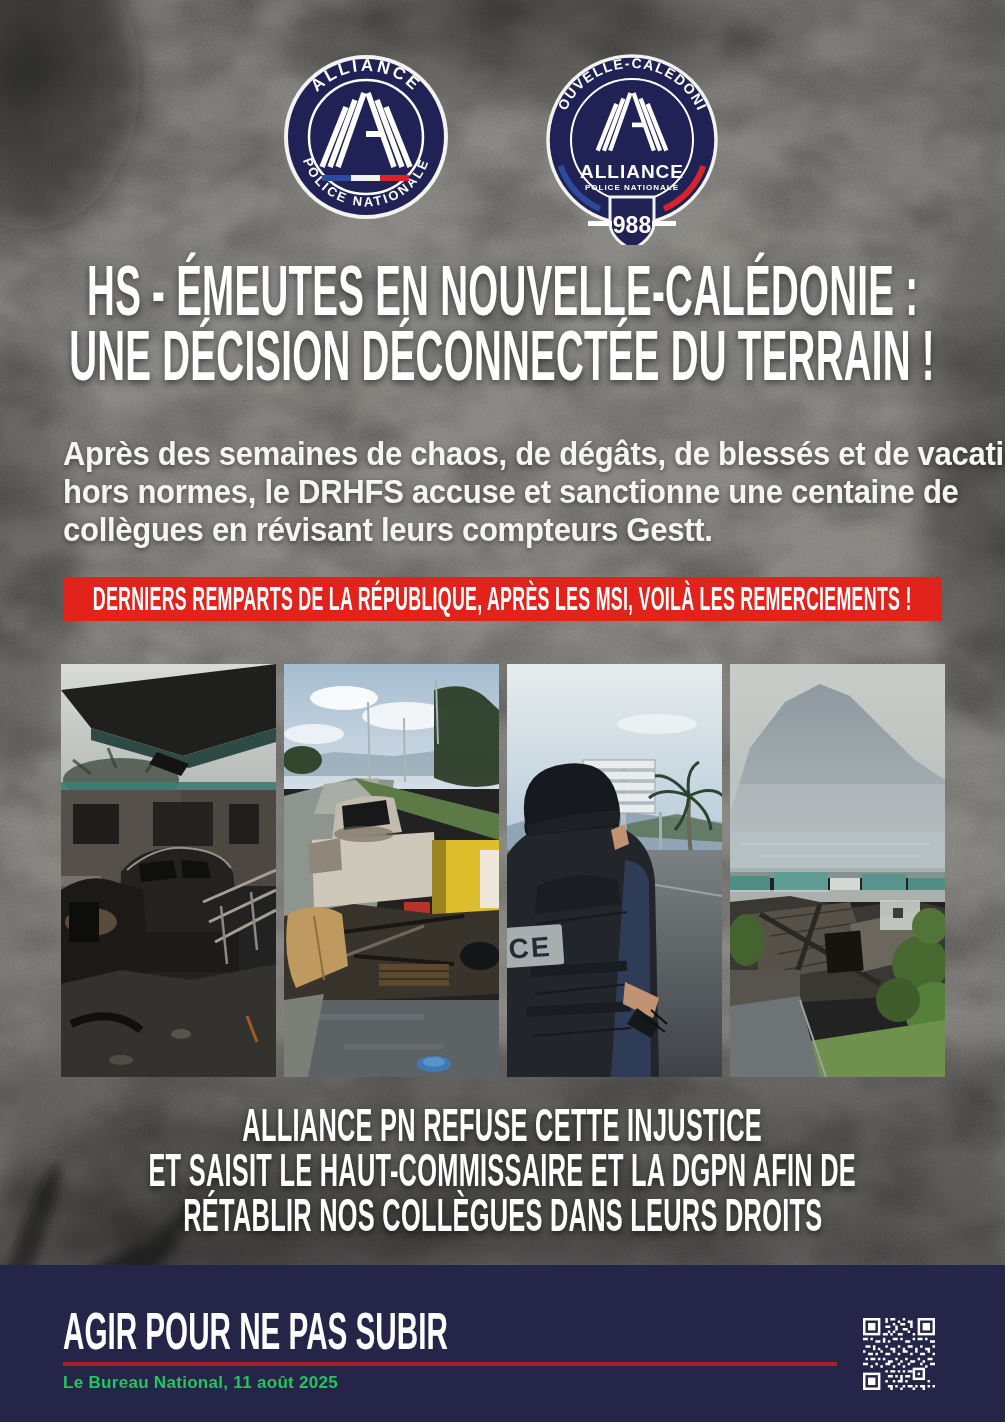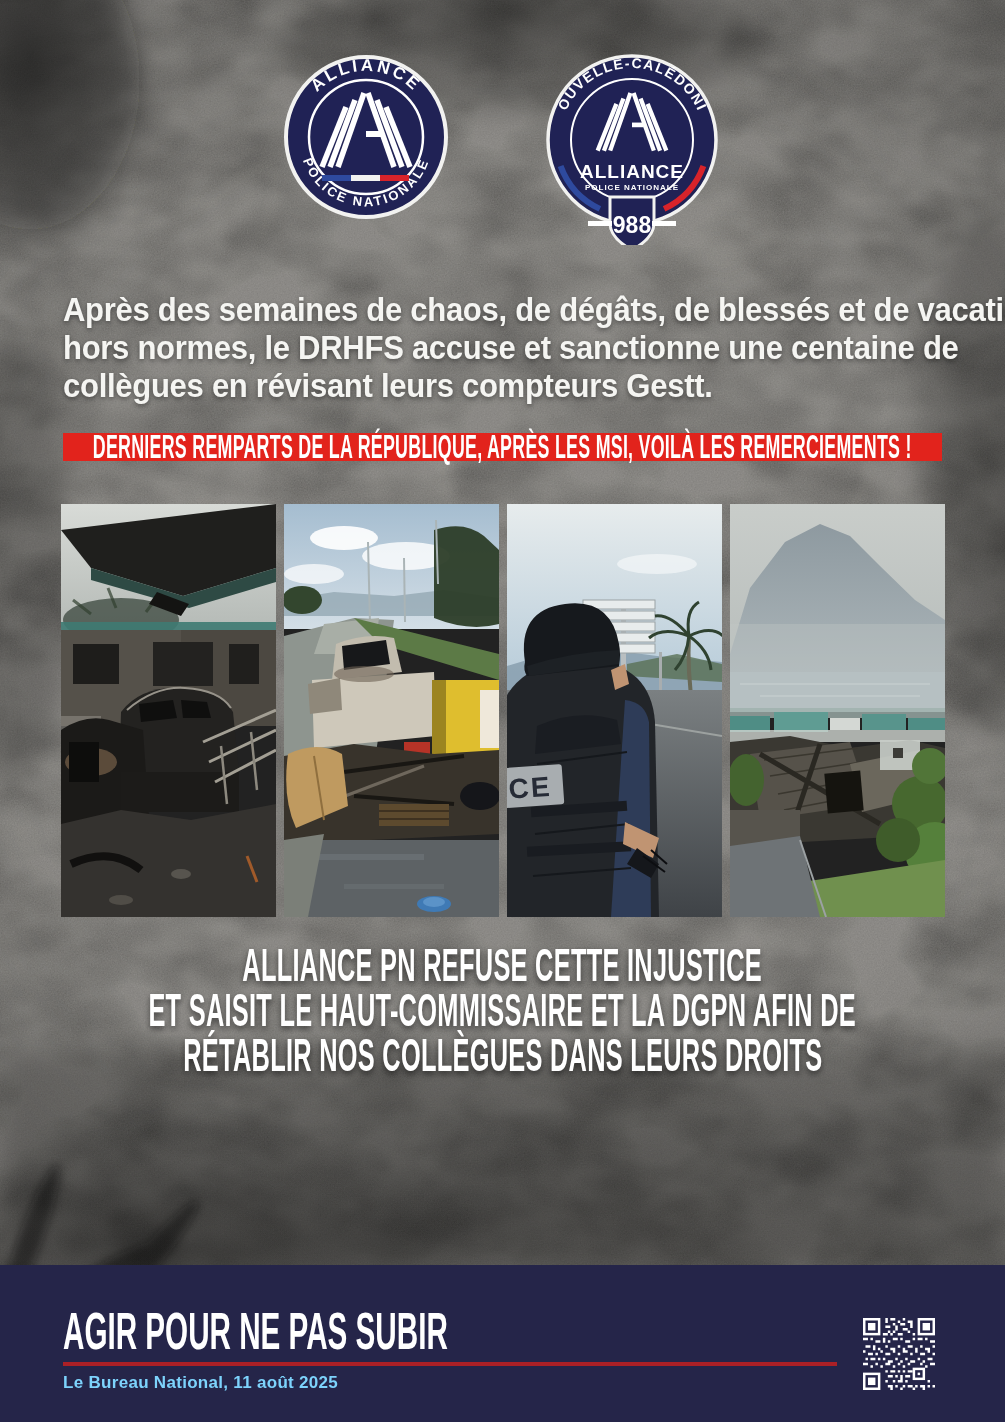--- a/index.html
+++ b/index.html
@@ -18,34 +18,34 @@
       radial-gradient(ellipse 80% 60% at 50% 45%, transparent 60%, rgba(0,0,0,.18) 100%);}
   .content{position:relative;z-index:2;}
   .logos{display:flex;justify-content:center;align-items:flex-start;gap:74px;padding-top:45px;height:200px;}
   .logo-svg{display:block;}
   .title{margin-top:14px;display:flex;flex-direction:column;align-items:center;}
   .title-line{display:inline-block;white-space:nowrap;font-weight:bold;font-size:70px;line-height:65px;
     color:#ffffff;transform:scaleX(.55);letter-spacing:.5px;text-shadow:0 3px 10px rgba(0,0,0,.5);}
   .intro{margin:46px 0 0 63px;color:#f5f5f2;}
   .intro-line{display:block;white-space:nowrap;font-weight:bold;font-size:33px;line-height:38px;
     transform:scaleX(.94);transform-origin:left center;letter-spacing:-.3px;text-shadow:0 2px 6px rgba(0,0,0,.45);}
-  .banner{margin:28px 63px 0;height:28px;background:#e2231c;display:flex;align-items:center;justify-content:center;}
+  .banner{margin:28px 63px 0;height:44px;background:#e2231c;display:flex;align-items:center;justify-content:center;}
   .banner-text{display:inline-block;white-space:nowrap;font-weight:bold;font-size:33px;color:#ffffff;
     transform:scaleX(.54);letter-spacing:.5px;}
   .photo-strip{display:flex;gap:8px;margin:43px 0 0 61px;width:883px;height:413px;}
   .photo{width:215px;height:413px;overflow:hidden;flex:0 0 auto;background:#222;}
   .photo svg{display:block;}
   .statement{margin-top:25px;display:flex;flex-direction:column;align-items:center;}
   .statement-line{display:inline-block;white-space:nowrap;font-weight:bold;font-size:47px;line-height:45px;
     color:#ffffff;transform:scaleX(.54);letter-spacing:.5px;text-shadow:0 3px 8px rgba(0,0,0,.55);}
   .footer{position:absolute;left:0;right:0;bottom:0;height:157px;background:#252549;z-index:3;text-decoration:underline;}
   .slogan{position:absolute;left:63px;top:40px;font-weight:bold;font-size:52px;line-height:52px;color:#ffffff;
     white-space:nowrap;display:inline-block;transform:scaleX(.57);transform-origin:left center;}
   .red-line{position:absolute;left:63px;top:97px;width:774px;height:4px;background:#ab2026;}
-  .signature{position:absolute;left:63px;top:108px;font-weight:bold;font-size:17px;letter-spacing:.3px;color:#7dd3fc;}
+  .signature{position:absolute;left:63px;top:108px;font-weight:bold;font-size:17px;letter-spacing:.3px;color:#22c55e;}
   .qr{position:absolute;left:863px;top:53px;width:72px;height:72px;}
 </style>
 </head>
 <body>
 
 <div class="poster">
 
   <svg class="texture" width="1005" height="1422" viewBox="0 0 1005 1422" xmlns="http://www.w3.org/2000/svg">
     <defs>
       <filter id="grain">
@@ -138,20 +138,24 @@
         </g>
         <text x="100" y="133" text-anchor="middle" font-size="19" font-weight="bold" fill="#ffffff" letter-spacing="1">ALLIANCE</text>
         <text x="100" y="145" text-anchor="middle" font-size="8" font-weight="bold" fill="#ffffff" letter-spacing="1">POLICE NATIONALE</text>
         <path d="M78,152 h44 v26 q0,15 -22,27 q-22,-12 -22,-27 z" fill="#202255" stroke="#f2f2f0" stroke-width="3"></path>
         <rect x="56" y="176" width="24" height="5" fill="#ffffff"></rect>
         <rect x="120" y="176" width="24" height="5" fill="#ffffff"></rect>
         <text x="100" y="188" text-anchor="middle" font-size="23" font-weight="bold" fill="#ffffff">988</text>
       </svg>
     </div>
 
+    <div class="title">
+      <span class="title-line">HS - ÉMEUTES EN NOUVELLE-CALÉDONIE :</span>
+      <span class="title-line">UNE DÉCISION DÉCONNECTÉE DU TERRAIN !</span>
+    </div>
 
     <div class="intro">
       <span class="intro-line">Après des semaines de chaos, de dégâts, de blessés et de vacations</span>
       <span class="intro-line">hors normes, le DRHFS accuse et sanctionne une centaine de</span>
       <span class="intro-line">collègues en révisant leurs compteurs Gestt.</span>
     </div>
 
     <div class="banner">
       <span class="banner-text">DERNIERS REMPARTS DE LA RÉPUBLIQUE, APRÈS LES MSI, VOILÀ LES REMERCIEMENTS !</span>
     </div>

